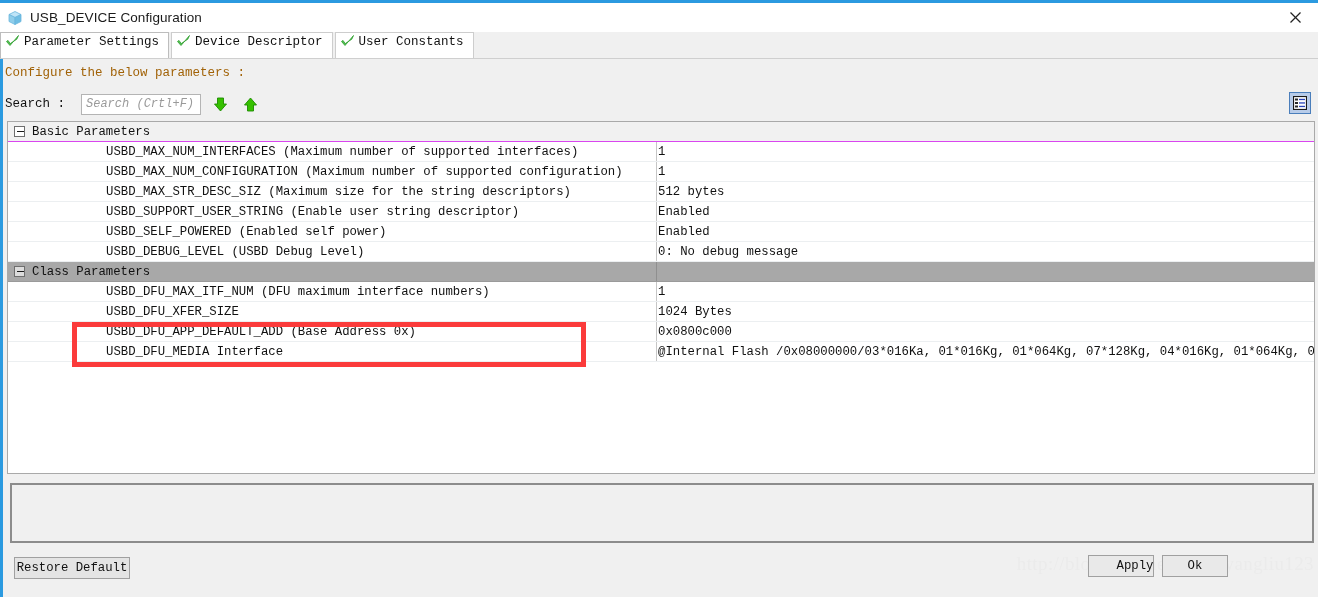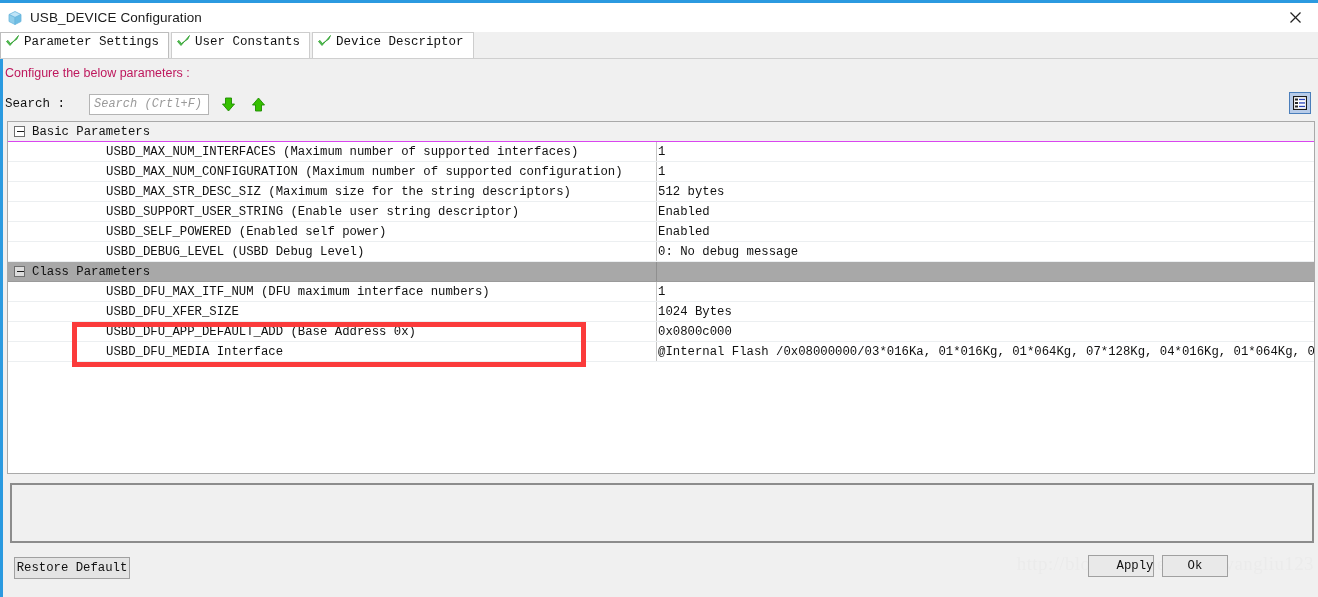--- a/index.html
+++ b/index.html
@@ -70,33 +70,32 @@
 
   
   .panel {
     position: absolute; top: 56px; left: 0;
     width: 1318px; height: 541px;
     background: #f0f0f0;
     border-left: 3px solid #2b9ae0;
   }
   .configure-line {
     position: absolute; top: 7px; left: 2px;
-    font-family: Liberation Sans, sans-serif;
-    font-size: 12.5px; color: #be185d;
+    font-family: Liberation Mono, monospace;
+    font-size: 12.5px; color: #a16207;
     white-space: nowrap;
   }
   .searchrow {
     position: absolute; top: 33px; left: 2px;
     display: flex; align-items: center;
     height: 24px;
   }
   .search-label {
     font-family: "Liberation Mono", monospace;
     font-size: 12.5px; color: #111;
-    margin-right: 8px;
   }
   .search-input {
     width: 120px; height: 21px;
     border: 1px solid #b4b4b4;
     background: #ffffff;
     font-family: "Liberation Mono", monospace;
     font-size: 12px; font-style: italic;
     color: #9a9a9a;
     padding: 0 4px;
     outline: none;
@@ -255,29 +254,29 @@
         </svg>
       </span>
       <span>Parameter Settings</span>
     </div>
     <div class="tab">
       <span class="check">
         <svg width="15" height="15" viewBox="0 0 15 15">
           <path d="M1.5 7.5 L5 11.5 L13.5 1.5 L11.8 5.2 L5.2 9.6 L3 6.4 Z" fill="#54c154" stroke="#2f9e2f" stroke-width=".8" stroke-linejoin="round"></path>
         </svg>
       </span>
-      <span>User Constants</span>
+      <span>Device Descriptor</span>
     </div>
     <div class="tab">
       <span class="check">
         <svg width="15" height="15" viewBox="0 0 15 15">
           <path d="M1.5 7.5 L5 11.5 L13.5 1.5 L11.8 5.2 L5.2 9.6 L3 6.4 Z" fill="#54c154" stroke="#2f9e2f" stroke-width=".8" stroke-linejoin="round"></path>
         </svg>
       </span>
-      <span>Device Descriptor</span>
+      <span>User Constants</span>
     </div>
   </div>
 
   <div class="panel">
 
     <div class="configure-line">Configure the below parameters :</div>
 
     <div class="searchrow">
       <span class="search-label">Search :</span>
       <input class="search-input" type="text" placeholder="Search (Crtl+F)" style="">

